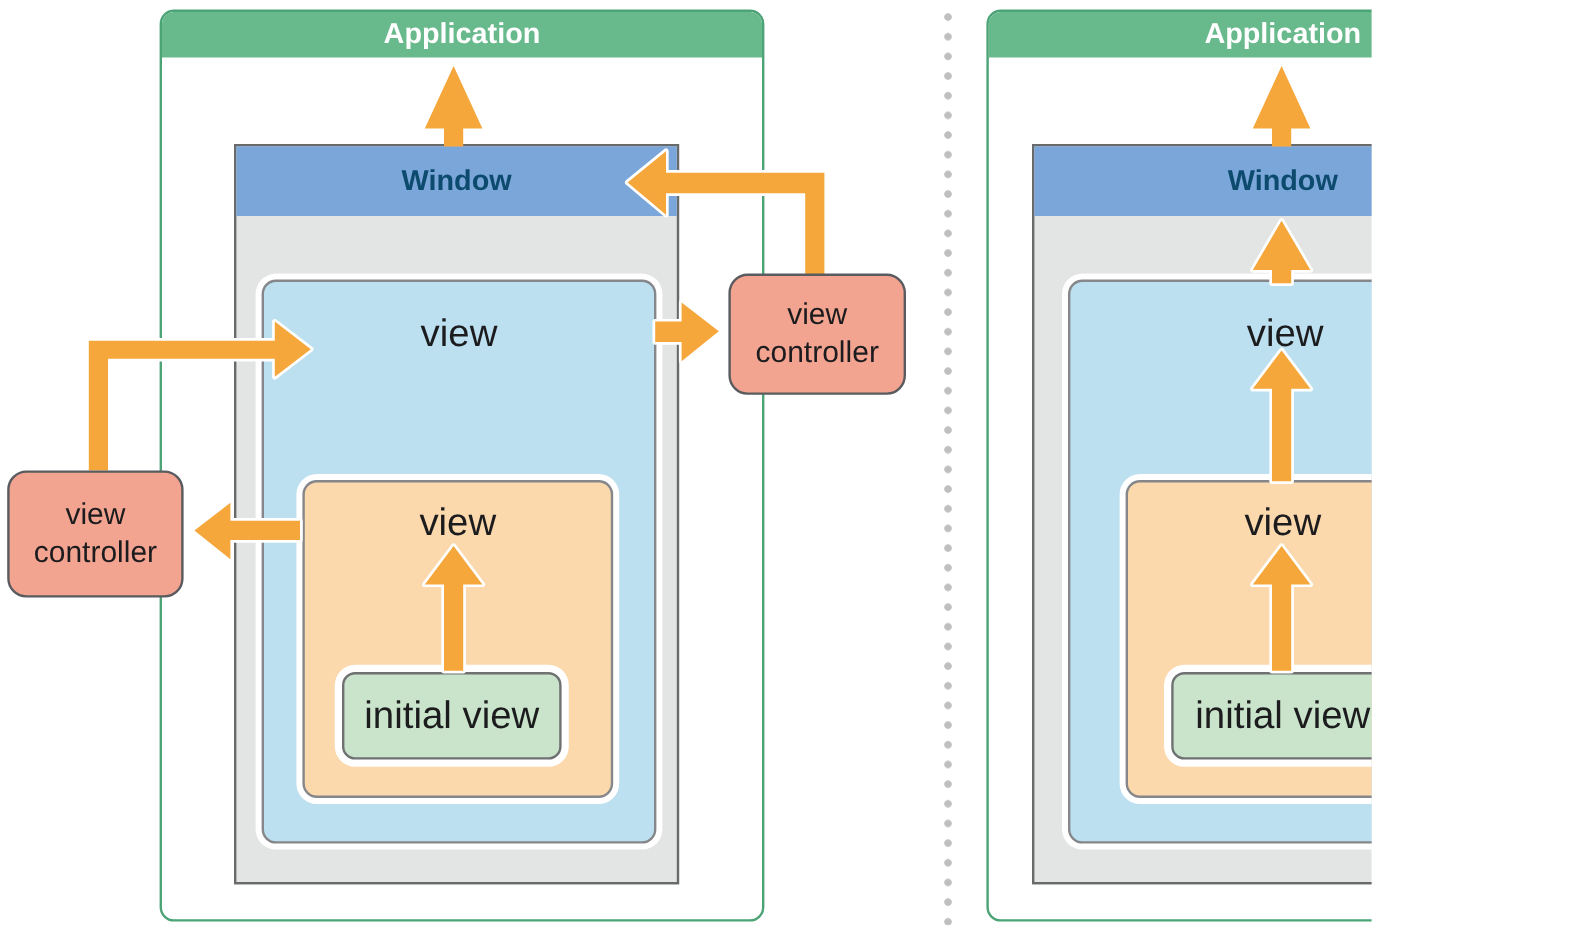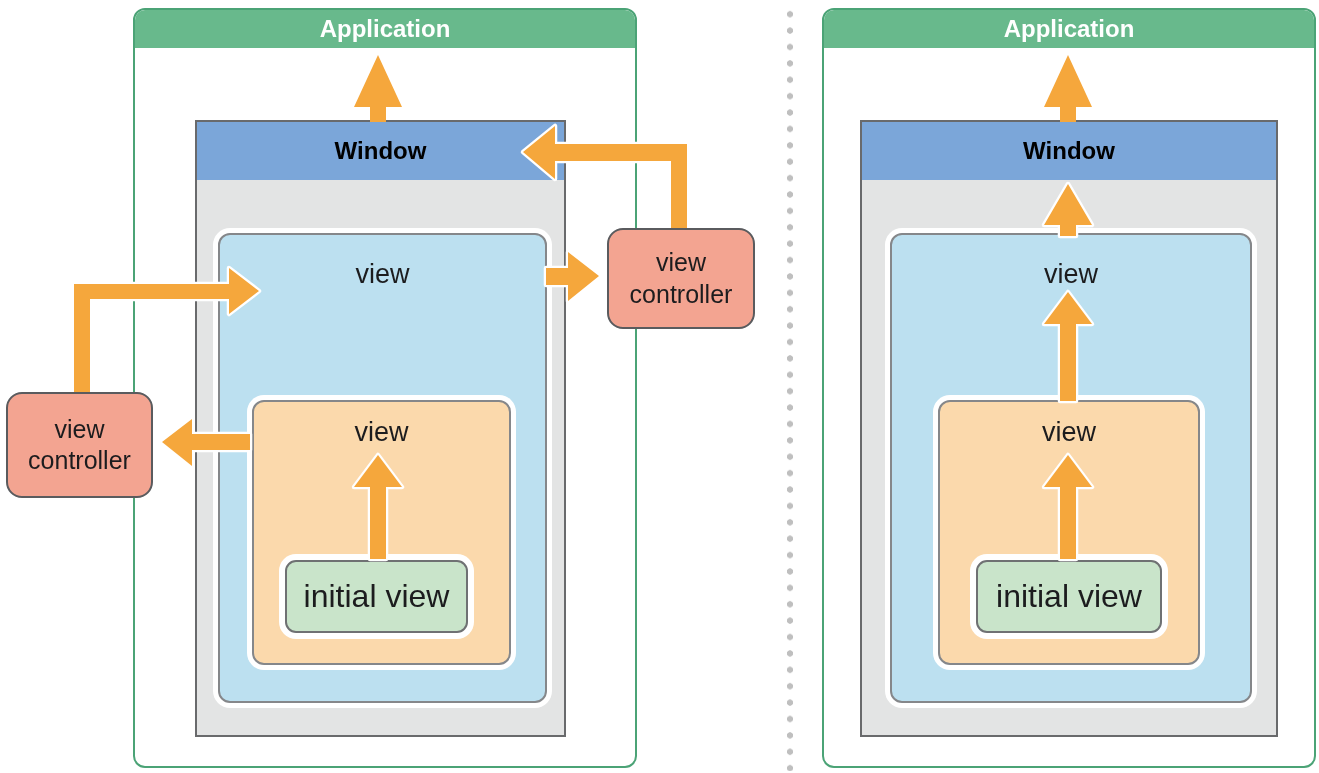--- a/index.html
+++ b/index.html
@@ -4,36 +4,36 @@
 <style>
   :root{
     --panel_green:#68b98c; --panel_border_green:#4ba376;
     --window_header_blue:#7ba6d9; --window_gray:#e3e4e4; --window_border:#696a6c;
     --view_blue:#bce0f0; --view_orange:#fbd9ac; --initial_view_green:#c9e4ca;
     --view_controller_salmon:#f3a491; --arrow_orange:#f5a73c;
     --separator_dot_gray:#bfbfbf; --view_border_gray:#85878a;
     --initial_border:#6f7173; --vc_border:#5a5b5e; --label_black:#1c1c1e;
   }
   html,body{margin:0;padding:0;background:#fff;}
-  #canvas{position:relative;width:1319px;height:773px;background:#fff;overflow:hidden;
+  #canvas{position:relative;width:1143px;height:773px;background:#fff;overflow:hidden;
           font-family:"Liberation Sans", sans-serif;}
   .abs{position:absolute;box-sizing:border-box;}
 
   .panel{border:2px solid var(--panel_border_green);border-radius:12px;background:#fff;z-index:1;overflow:hidden;}
   .panel-header{height:38px;background:var(--panel_green);color:#fff;font-weight:bold;font-size:24px;
                 line-height:38px;text-align:center;border-radius:9px 9px 0 0;}
 
   .window{border:2px solid var(--window_border);background:var(--window_gray);z-index:2;}
-  .window-header{height:58px;background:var(--window_header_blue);color:#000000;font-weight:bold;
+  .window-header{height:58px;background:var(--window_header_blue);color:#0c4a6e;font-weight:bold;
                  font-size:24px;line-height:58px;text-align:center;}
 
   .ringed{border:2px solid var(--view_border_gray);border-radius:12px;box-shadow:0 0 0 5px #fff;z-index:3;}
   .view-blue{background:var(--view_blue);}
   .view-orange{background:var(--view_orange);}
-  .view-label{color:var(--label_black);font-size:27px;text-align:center;}
+  .view-label{color:var(--label_black);font-size:32px;text-align:center;}
   .blue-label{padding-top:24px;}
   .orange-label{padding-top:15px;}
   .initial-view{background:var(--initial_view_green);border:2px solid var(--initial_border);
                 border-radius:11px;box-shadow:0 0 0 6px #fff;display:flex;align-items:center;
                 justify-content:center;color:var(--label_black);font-size:32px;z-index:4;}
   .vc-box{background:var(--view_controller_salmon);border:2px solid var(--vc_border);border-radius:16px;
           display:flex;align-items:center;justify-content:center;text-align:center;
           color:var(--label_black);font-size:25px;line-height:1.25;z-index:10;padding:7px;}
   #arrow-layer{position:absolute;left:0;top:0;z-index:5;pointer-events:none;}
   .arrow{fill:var(--arrow_orange);}

